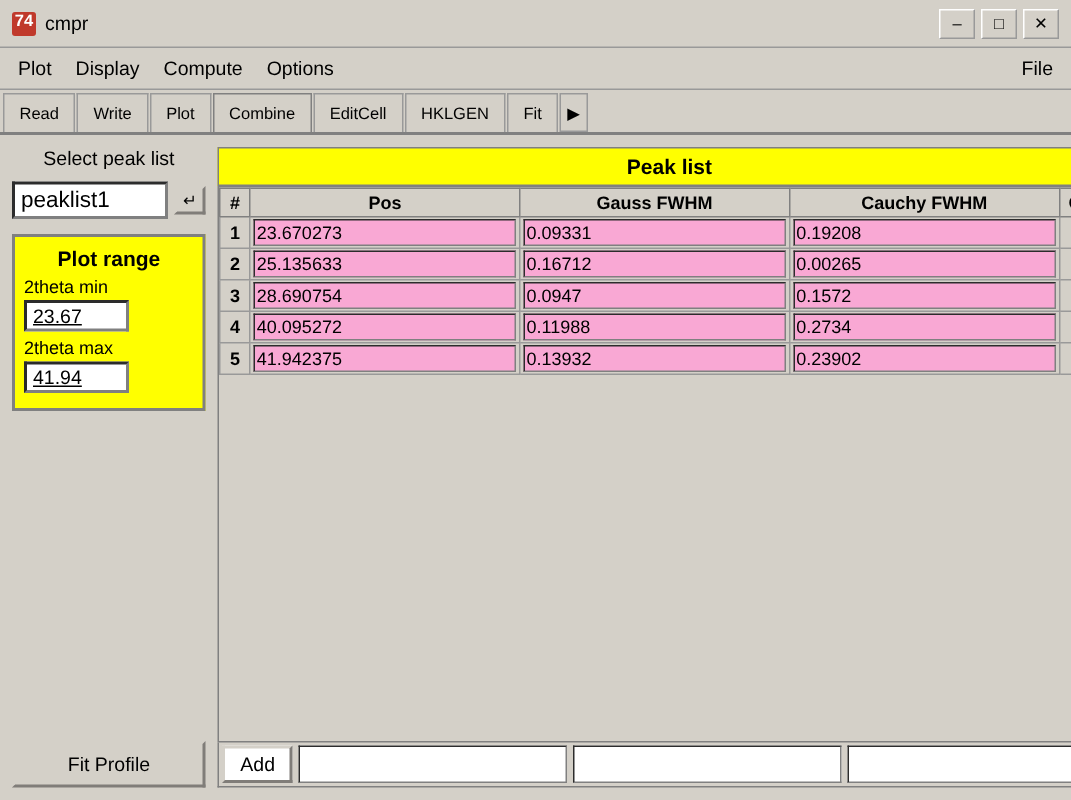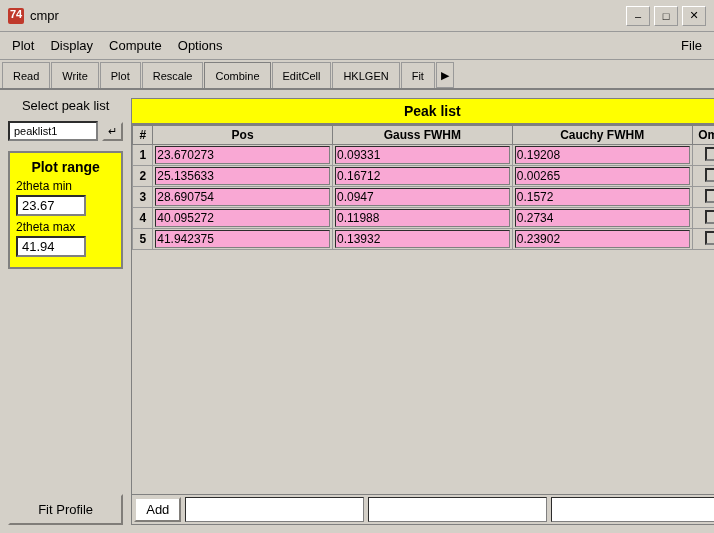--- a/index.html
+++ b/index.html
@@ -109,22 +109,22 @@
     }
     .peak-list-selector {
       display: flex;
       align-items: center;
       gap: 4px;
     }
     .peak-list-input {
       background: white;
       border: 2px inset #808080;
       padding: 2px 4px;
-      font-size: 11px;
-      width: 90px;
+      font-size: 15px;
+      width: 104px;
     }
     .enter-btn {
       background: #d4d0c8;
       border: 2px outset #d4d0c8;
       padding: 1px 4px;
       font-size: 11px;
       cursor: pointer;
     }
     
     .plot-range-box {
@@ -141,20 +141,21 @@
     }
     .plot-range-label { font-size: 12px; margin-bottom: 2px; }
     .plot-range-input {
       background: white;
       border: 2px inset #808080;
       padding: 1px 4px;
       font-size: 13px;
       width: 70px;
       display: block;
       margin-bottom: 4px;
+      text-decoration: underline;
     }
     
     .fit-profile-btn {
       background: #d4d0c8;
       border: 2px outset #d4d0c8;
       padding: 6px 10px;
       font-size: 13px;
       cursor: pointer;
       margin-top: auto;
       text-align: center;
@@ -257,21 +258,20 @@
   <span class="menu-item">Display</span>
   <span class="menu-item">Compute</span>
   <span class="menu-item">Options</span>
   <span class="menu-item menu-help">File</span>
 </div>
 
 <div class="toolbar">
   <button class="tab-btn">Read</button>
   <button class="tab-btn">Write</button>
   <button class="tab-btn">Plot</button>
-  <button class="tab-btn">Rescale</button>
   <button class="tab-btn active">Combine</button>
   <button class="tab-btn">EditCell</button>
   <button class="tab-btn">HKLGEN</button>
   <button class="tab-btn">Fit</button>
   <span class="tab-more">▶</span>
 </div>
 
 <div class="main-content">
 
   <div class="left-panel">

